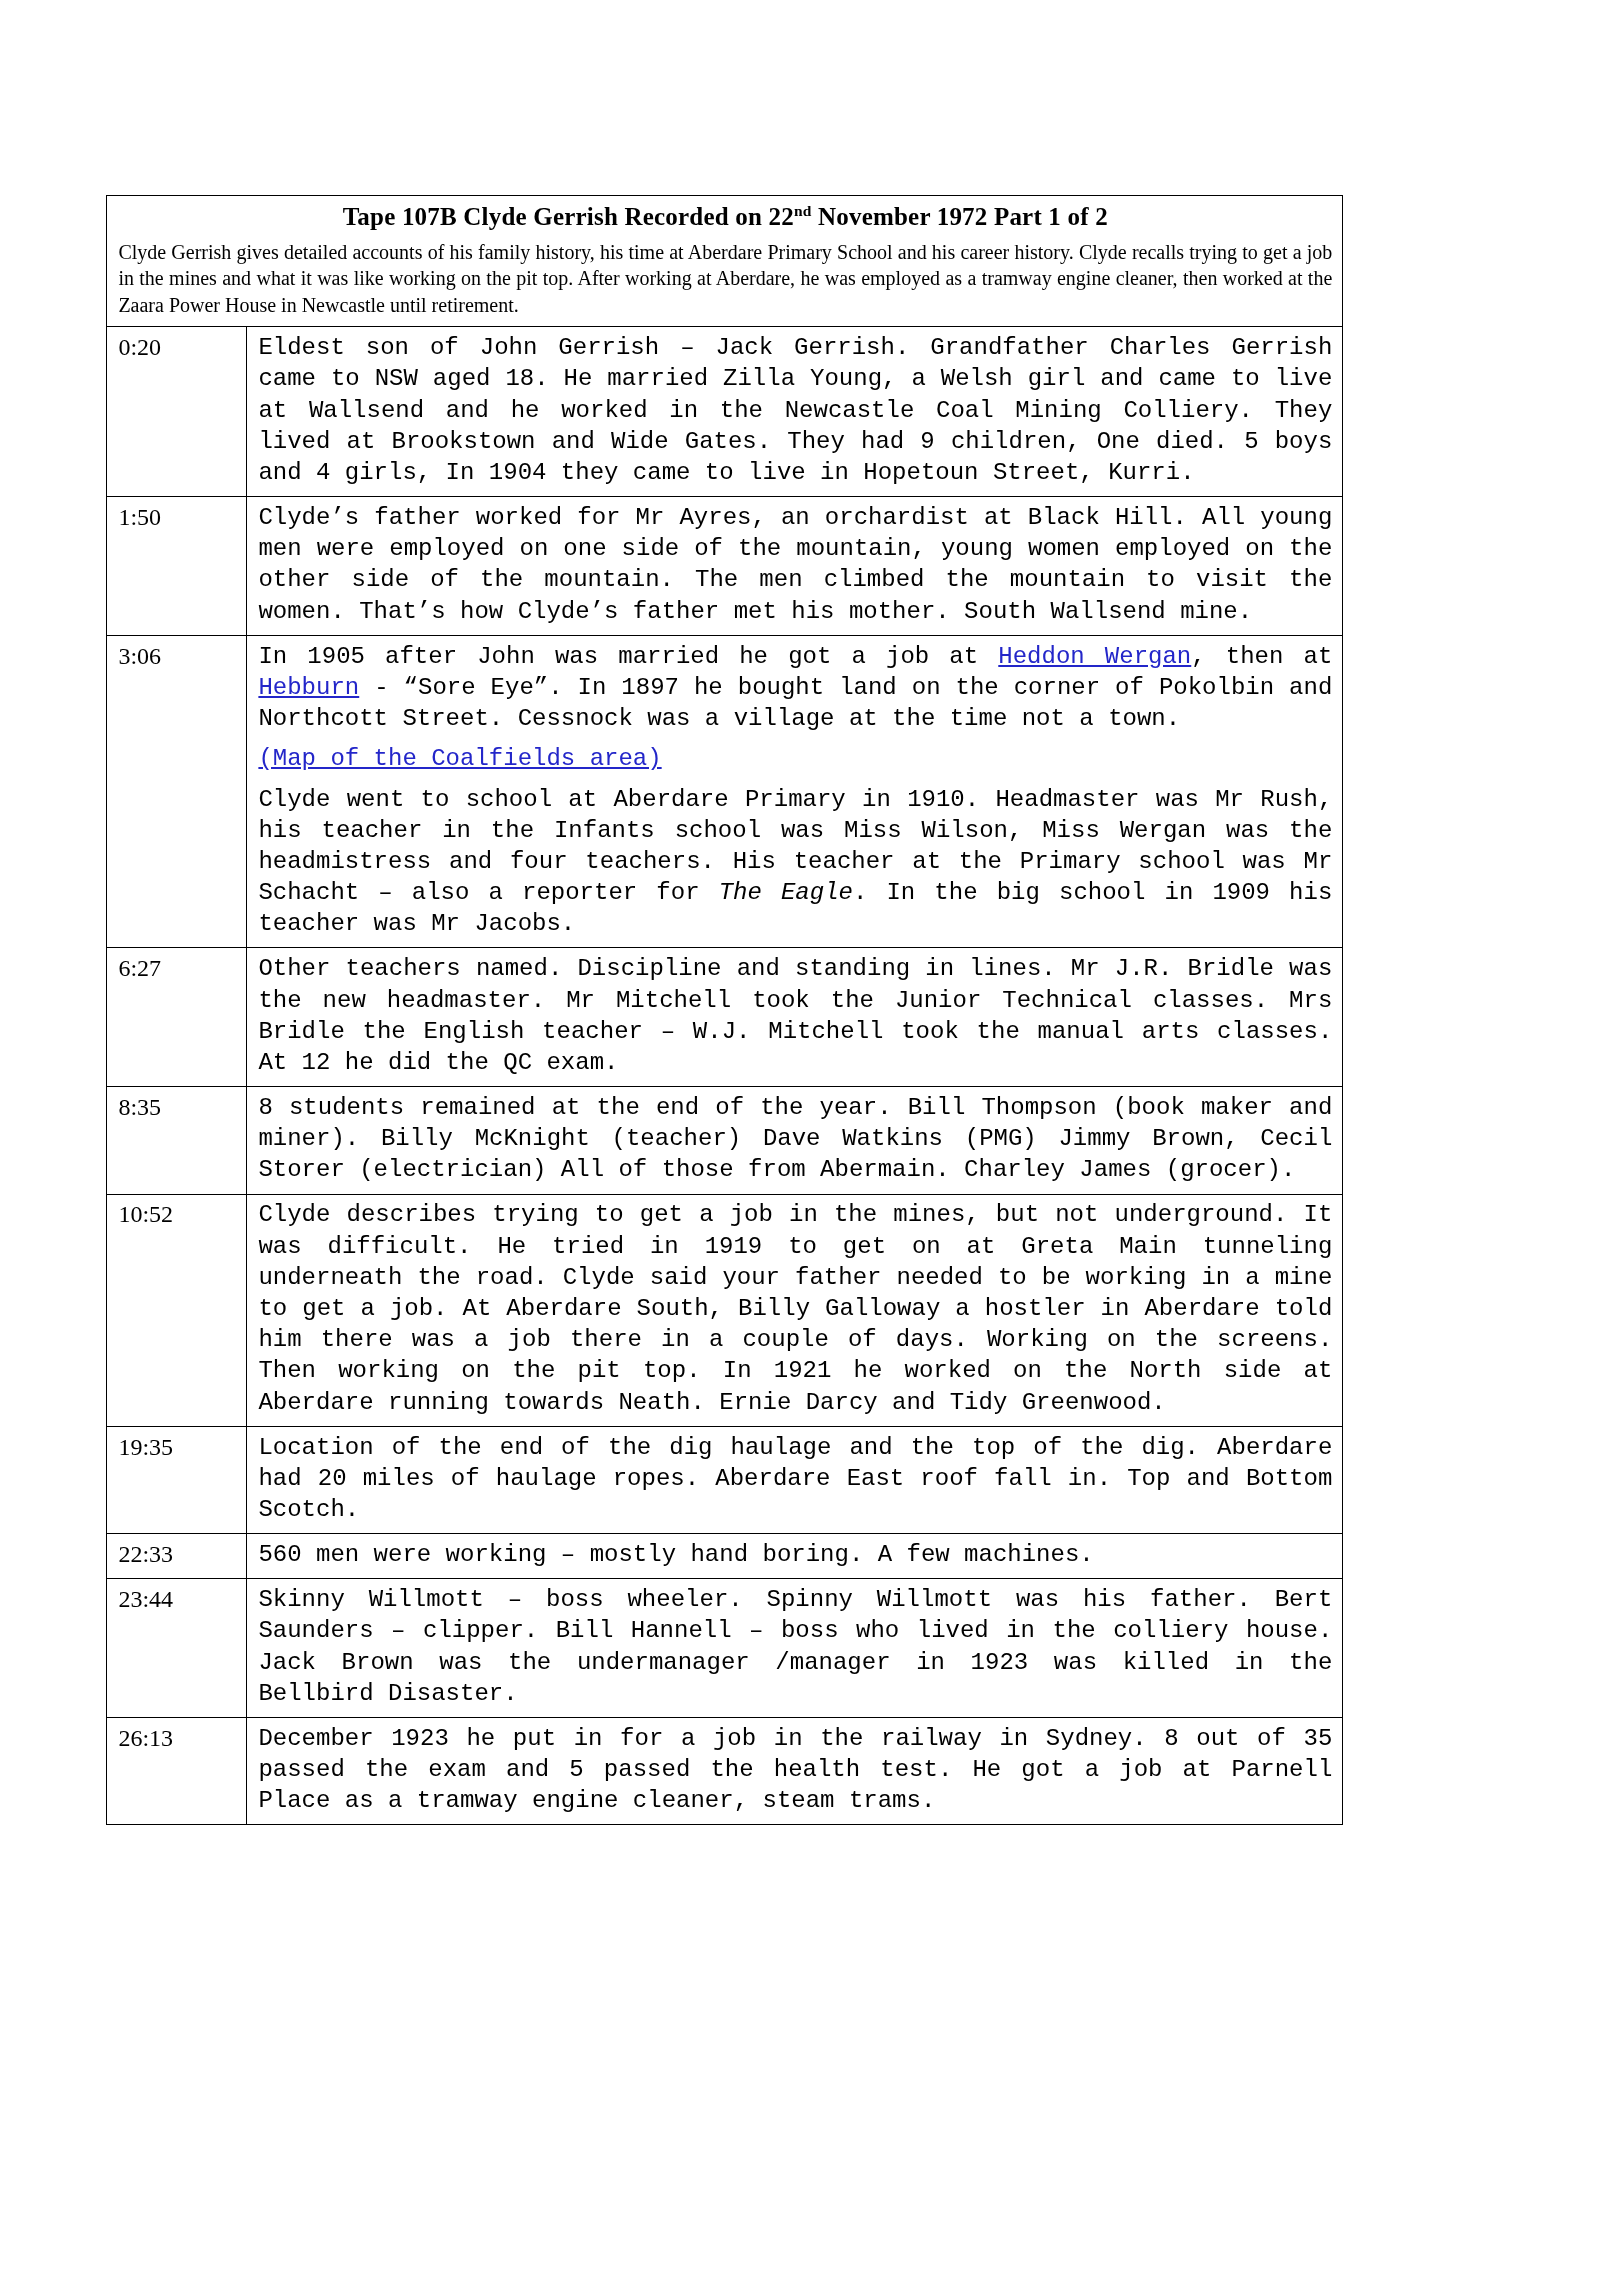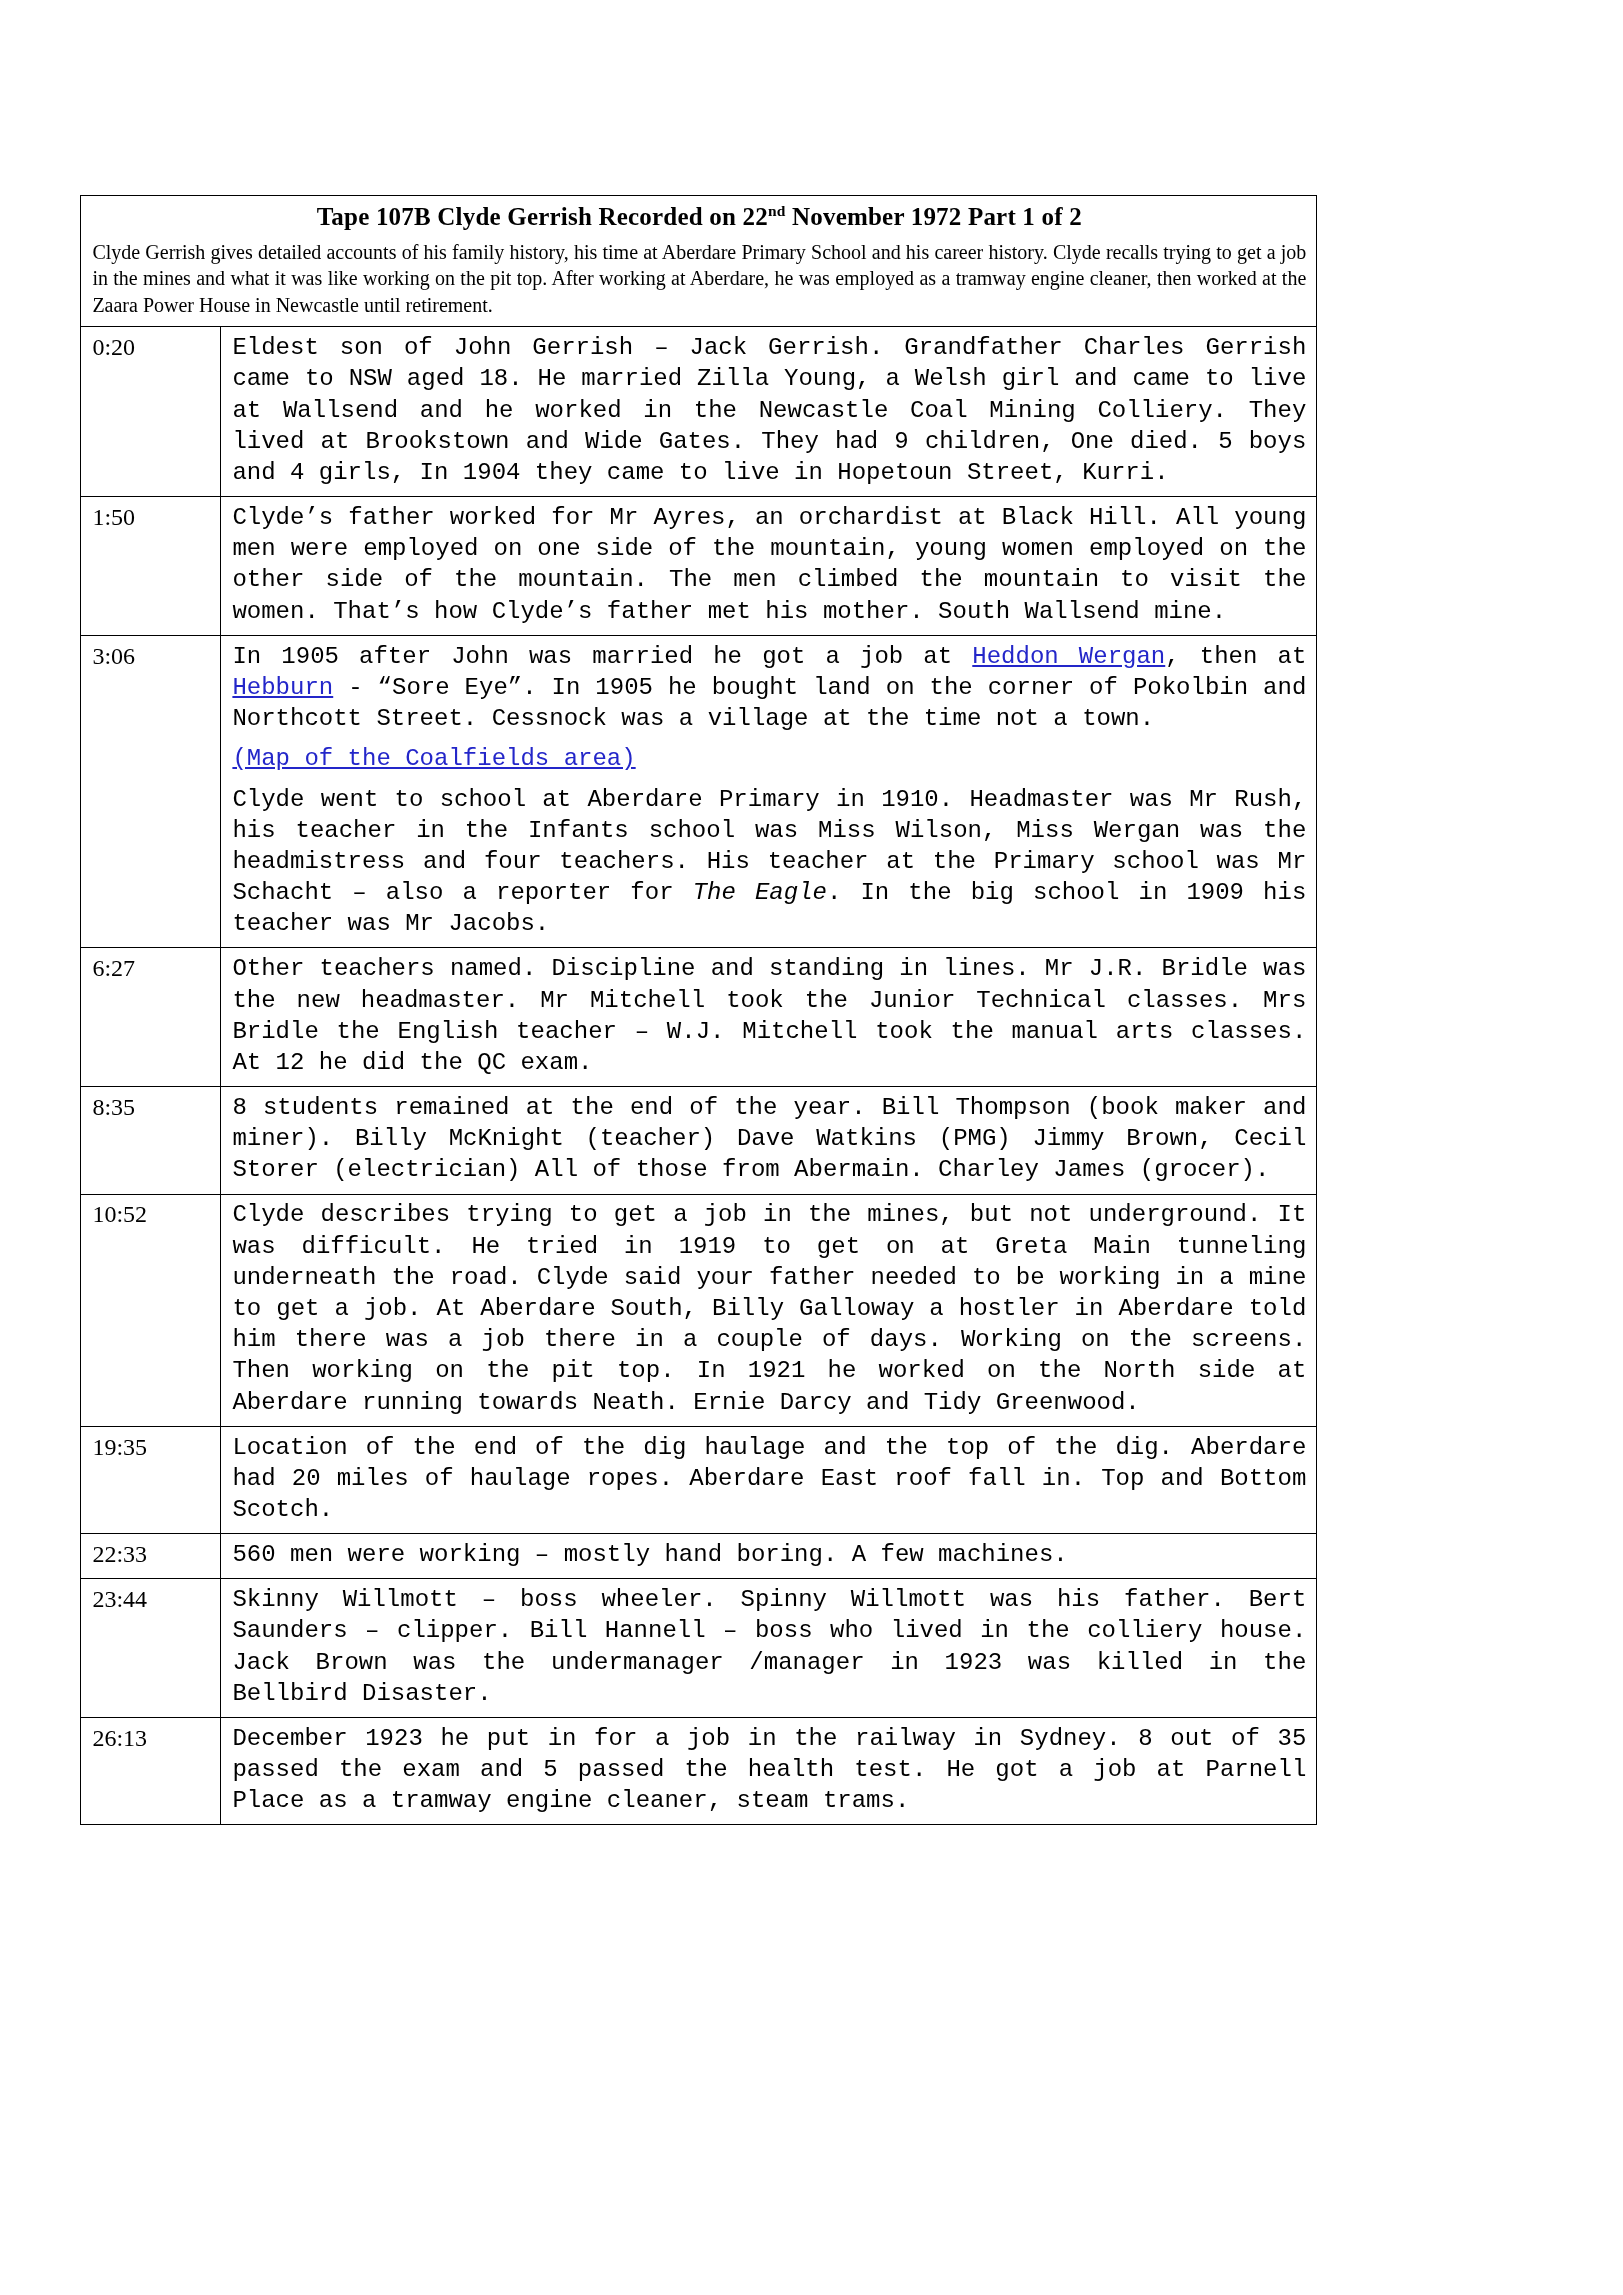--- a/index.html
+++ b/index.html
@@ -11,21 +11,21 @@
     width: 1623px;
     height: 2295px;
     font-family: "Liberation Serif", serif;
     color: #000000;
   }
   .page {
     position: relative;
     width: 1623px;
     height: 2295px;
     box-sizing: border-box;
-    padding: 195px 187px 0 80px;
+    padding: 195px 187px 0 106px;
   }
   table.doc-table {
     width: 1237px;
     border-collapse: collapse;
     table-layout: fixed;
   }
   table.doc-table td {
     border: 1.6px solid #000000;
     vertical-align: top;
     padding: 4.9px 9.7px 8px 11.4px;
@@ -104,21 +104,21 @@
       <tr>
         <td class="time-cell">1:50</td>
         <td class="text-cell">
             <p>Clyde’s father worked for Mr Ayres, an orchardist at Black Hill. All young men were employed on one side of the mountain, young women employed on the other side of the mountain. The men climbed the mountain to visit the women. That’s how Clyde’s father met his mother. South Wallsend mine.</p>
           </td>
       </tr>
 
       <tr>
         <td class="time-cell">3:06</td>
         <td class="text-cell">
-          <p><span>In 1905 after John was married he got a job at </span><a class="doclink" href="#">Heddon Wergan</a><span>, then at </span><a class="doclink" href="#">Hebburn</a><span> - “Sore Eye”. In 1905 he bought land on the corner of Pokolbin and Northcott Street. Cessnock was a village at the time not a town.</span></p>
+          <p><span>In 1905 after John was married he got a job at </span><a class="doclink" href="#">Heddon Wergan</a><span>, then at </span><a class="doclink" href="#">Hebburn</a><span> - “Sore Eye”. In 1897 he bought land on the corner of Pokolbin and Northcott Street. Cessnock was a village at the time not a town.</span></p>
           <p><a class="doclink" href="#">(Map of the Coalfields area)</a></p>
           <p><span>Clyde went to school at Aberdare Primary in 1910. Headmaster was Mr Rush, his teacher in the Infants school was Miss Wilson, Miss Wergan was the headmistress and four teachers. His teacher at the Primary school was Mr Schacht – also a reporter for </span><span class="italic">The Eagle</span><span>. In the big school in 1909 his teacher was Mr Jacobs.</span></p>
         </td>
       </tr>
 
       <tr>
         <td class="time-cell">6:27</td>
         <td class="text-cell">
             <p>Other teachers named. Discipline and standing in lines. Mr J.R. Bridle was the new headmaster. Mr Mitchell took the Junior Technical classes. Mrs Bridle the English teacher – W.J. Mitchell took the manual arts classes.  At 12 he did the QC exam.</p>
           </td>

